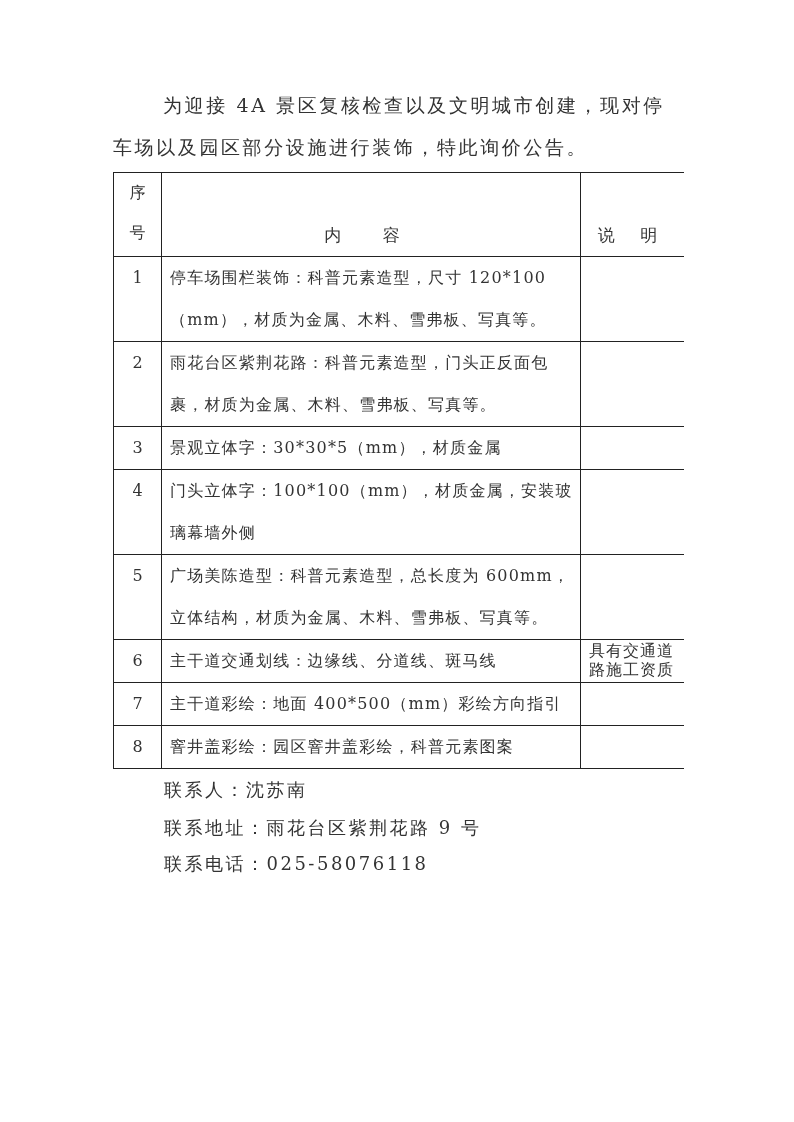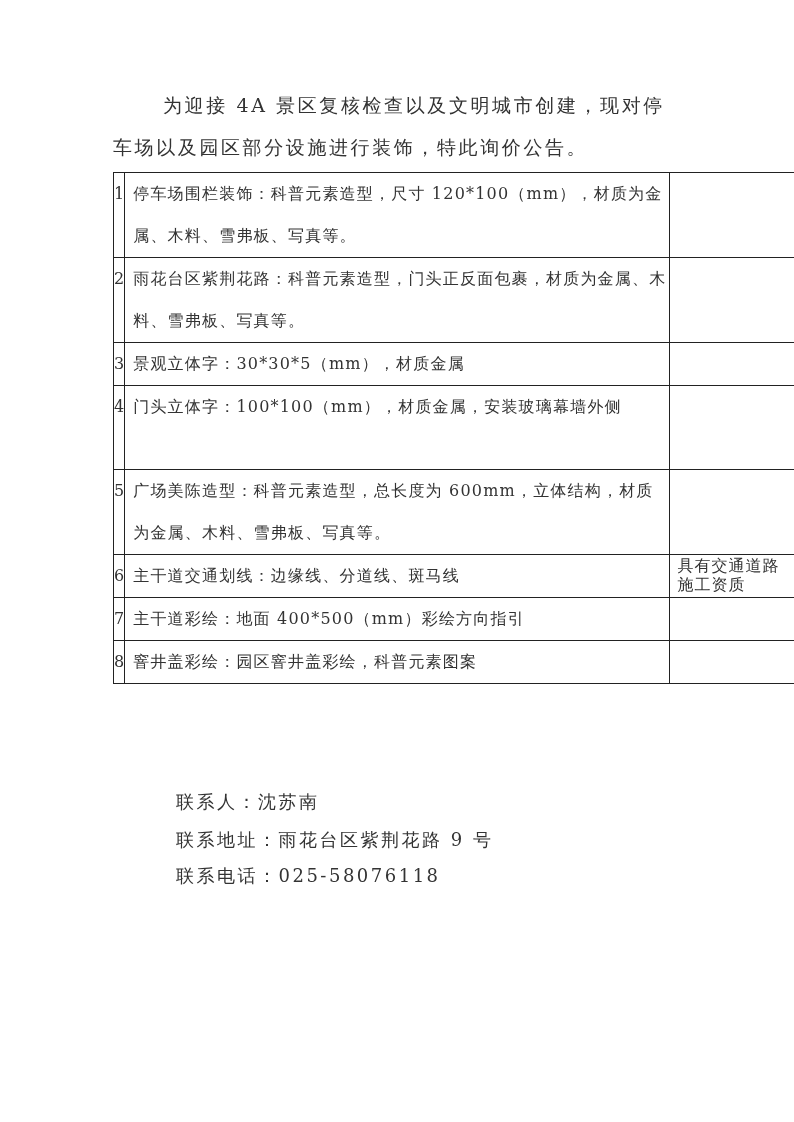--- a/index.html
+++ b/index.html
@@ -33,30 +33,41 @@
   .row2 td { height: 83px; }
   .row1 td { height: 41px; }
   .no { text-align: center; line-height: 42px; font-size: 17px; }
   .content {
     padding-left: 8px !important; line-height: 42px; letter-spacing: 1.2px; font-size: 16px;
   }
   .note-small {
     font-size: 11px; line-height: 19px; padding: 1px 0 0 8px !important; color: #555555; letter-spacing: 1px;
   }
   .contact {
-    position: absolute; left: 164px; font-size: 18px; letter-spacing: 2.5px; margin: 12px;
+    position: absolute; left: 164px; font-size: 18px; letter-spacing: 2.5px; margin: 0;
   }
 </style>
 </head>
 <body>
 
 <p class="intro">为迎接 4A 景区复核检查以及文明城市创建，现对停车场以及园区部分设施进行装饰，特此询价公告。</p>
 
 <table class="quote">
   <tbody>
+      <tr>
+    <td class="c-no hdr-no" style="text-align:center;">
+          <span style="display:block;width:20px;margin:0 auto;">序号</span>
+        </td>
+    <td class="c-content hdr-content">
+          <span>内 容</span>
+        </td>
+    <td class="c-note hdr-note last">
+          <span>说 明</span>
+        </td>
+  </tr>
   <tr class="row2">
     <td class="no">1</td>
     <td class="content">停车场围栏装饰：科普元素造型，尺寸 120*100（mm），材质为金属、木料、雪弗板、写真等。</td>
     <td class="last"></td>
   </tr>
   <tr class="row2">
     <td class="no">2</td>
     <td class="content">雨花台区紫荆花路：科普元素造型，门头正反面包裹，材质为金属、木料、雪弗板、写真等。</td>
     <td class="last"></td>
   </tr>

